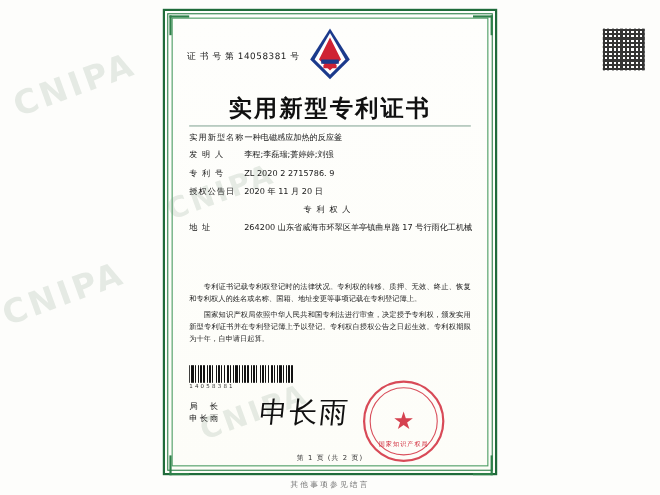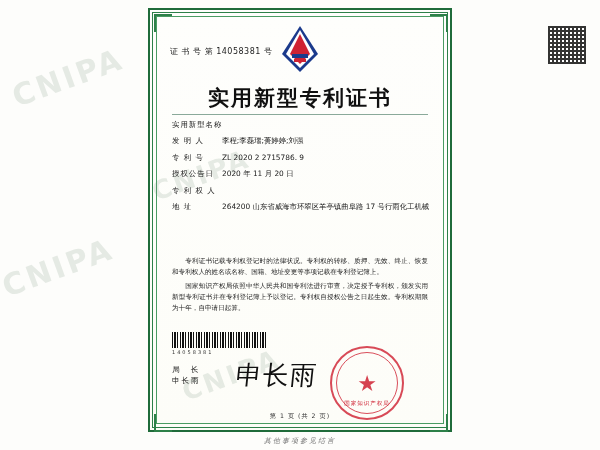--- a/index.html
+++ b/index.html
@@ -136,20 +136,21 @@
     top: 120px;
     width: 258px;
     font-size: 7.4px;
     color: #191919;
     line-height: 1.35;
   }
   .field-row {
     display: flex;
     align-items: flex-start;
     margin-bottom: 6.5px;
+    justify-content: center;
   }
   .field-label {
     flex: 0 0 50px;
     letter-spacing: 1px;
     white-space: nowrap;
   }
   .field-value {
     flex: 1 1 auto;
     word-break: break-all;
   }
@@ -270,21 +271,20 @@
   }
   .footer-note {
     position: absolute;
     left: 0;
     right: 0;
     top: 436px;
     text-align: center;
     font-size: 7px;
     color: #777;
     letter-spacing: 2px;
-    font-style: italic;
   }
 </style>
 </head>
 <body>
 
 <div class="page">
 
   <div class="watermark wm1">CNIPA</div>
   <div class="watermark wm2">CNIPA</div>
   <div class="watermark wm3">CNIPA</div>
@@ -312,20 +312,21 @@
     <path d="M24 30 L40 30 L40 34 L24 34 Z" fill="#1b3a8c"></path>
     <path d="M26 35 L38 35 L38 38 L26 38 Z" fill="#cf2233"></path>
   </svg>
 
   <div class="title">实用新型专利证书</div>
   <div class="rule"></div>
 
   <div class="fields">
     <div class="field-row">
       <div class="field-label">实用新型名称</div>
+      <div class="field-value">一种电磁感应加热的反应釜</div>
     </div>
     <div class="field-row">
       <div class="field-label">发 明 人</div>
       <div class="field-value">李程;李磊瑞;蒉婷婷;刘强</div>
     </div>
     <div class="field-row">
       <div class="field-label">专 利 号</div>
       <div class="field-value">ZL 2020 2 2715786. 9</div>
     </div>
     <div class="field-row">

